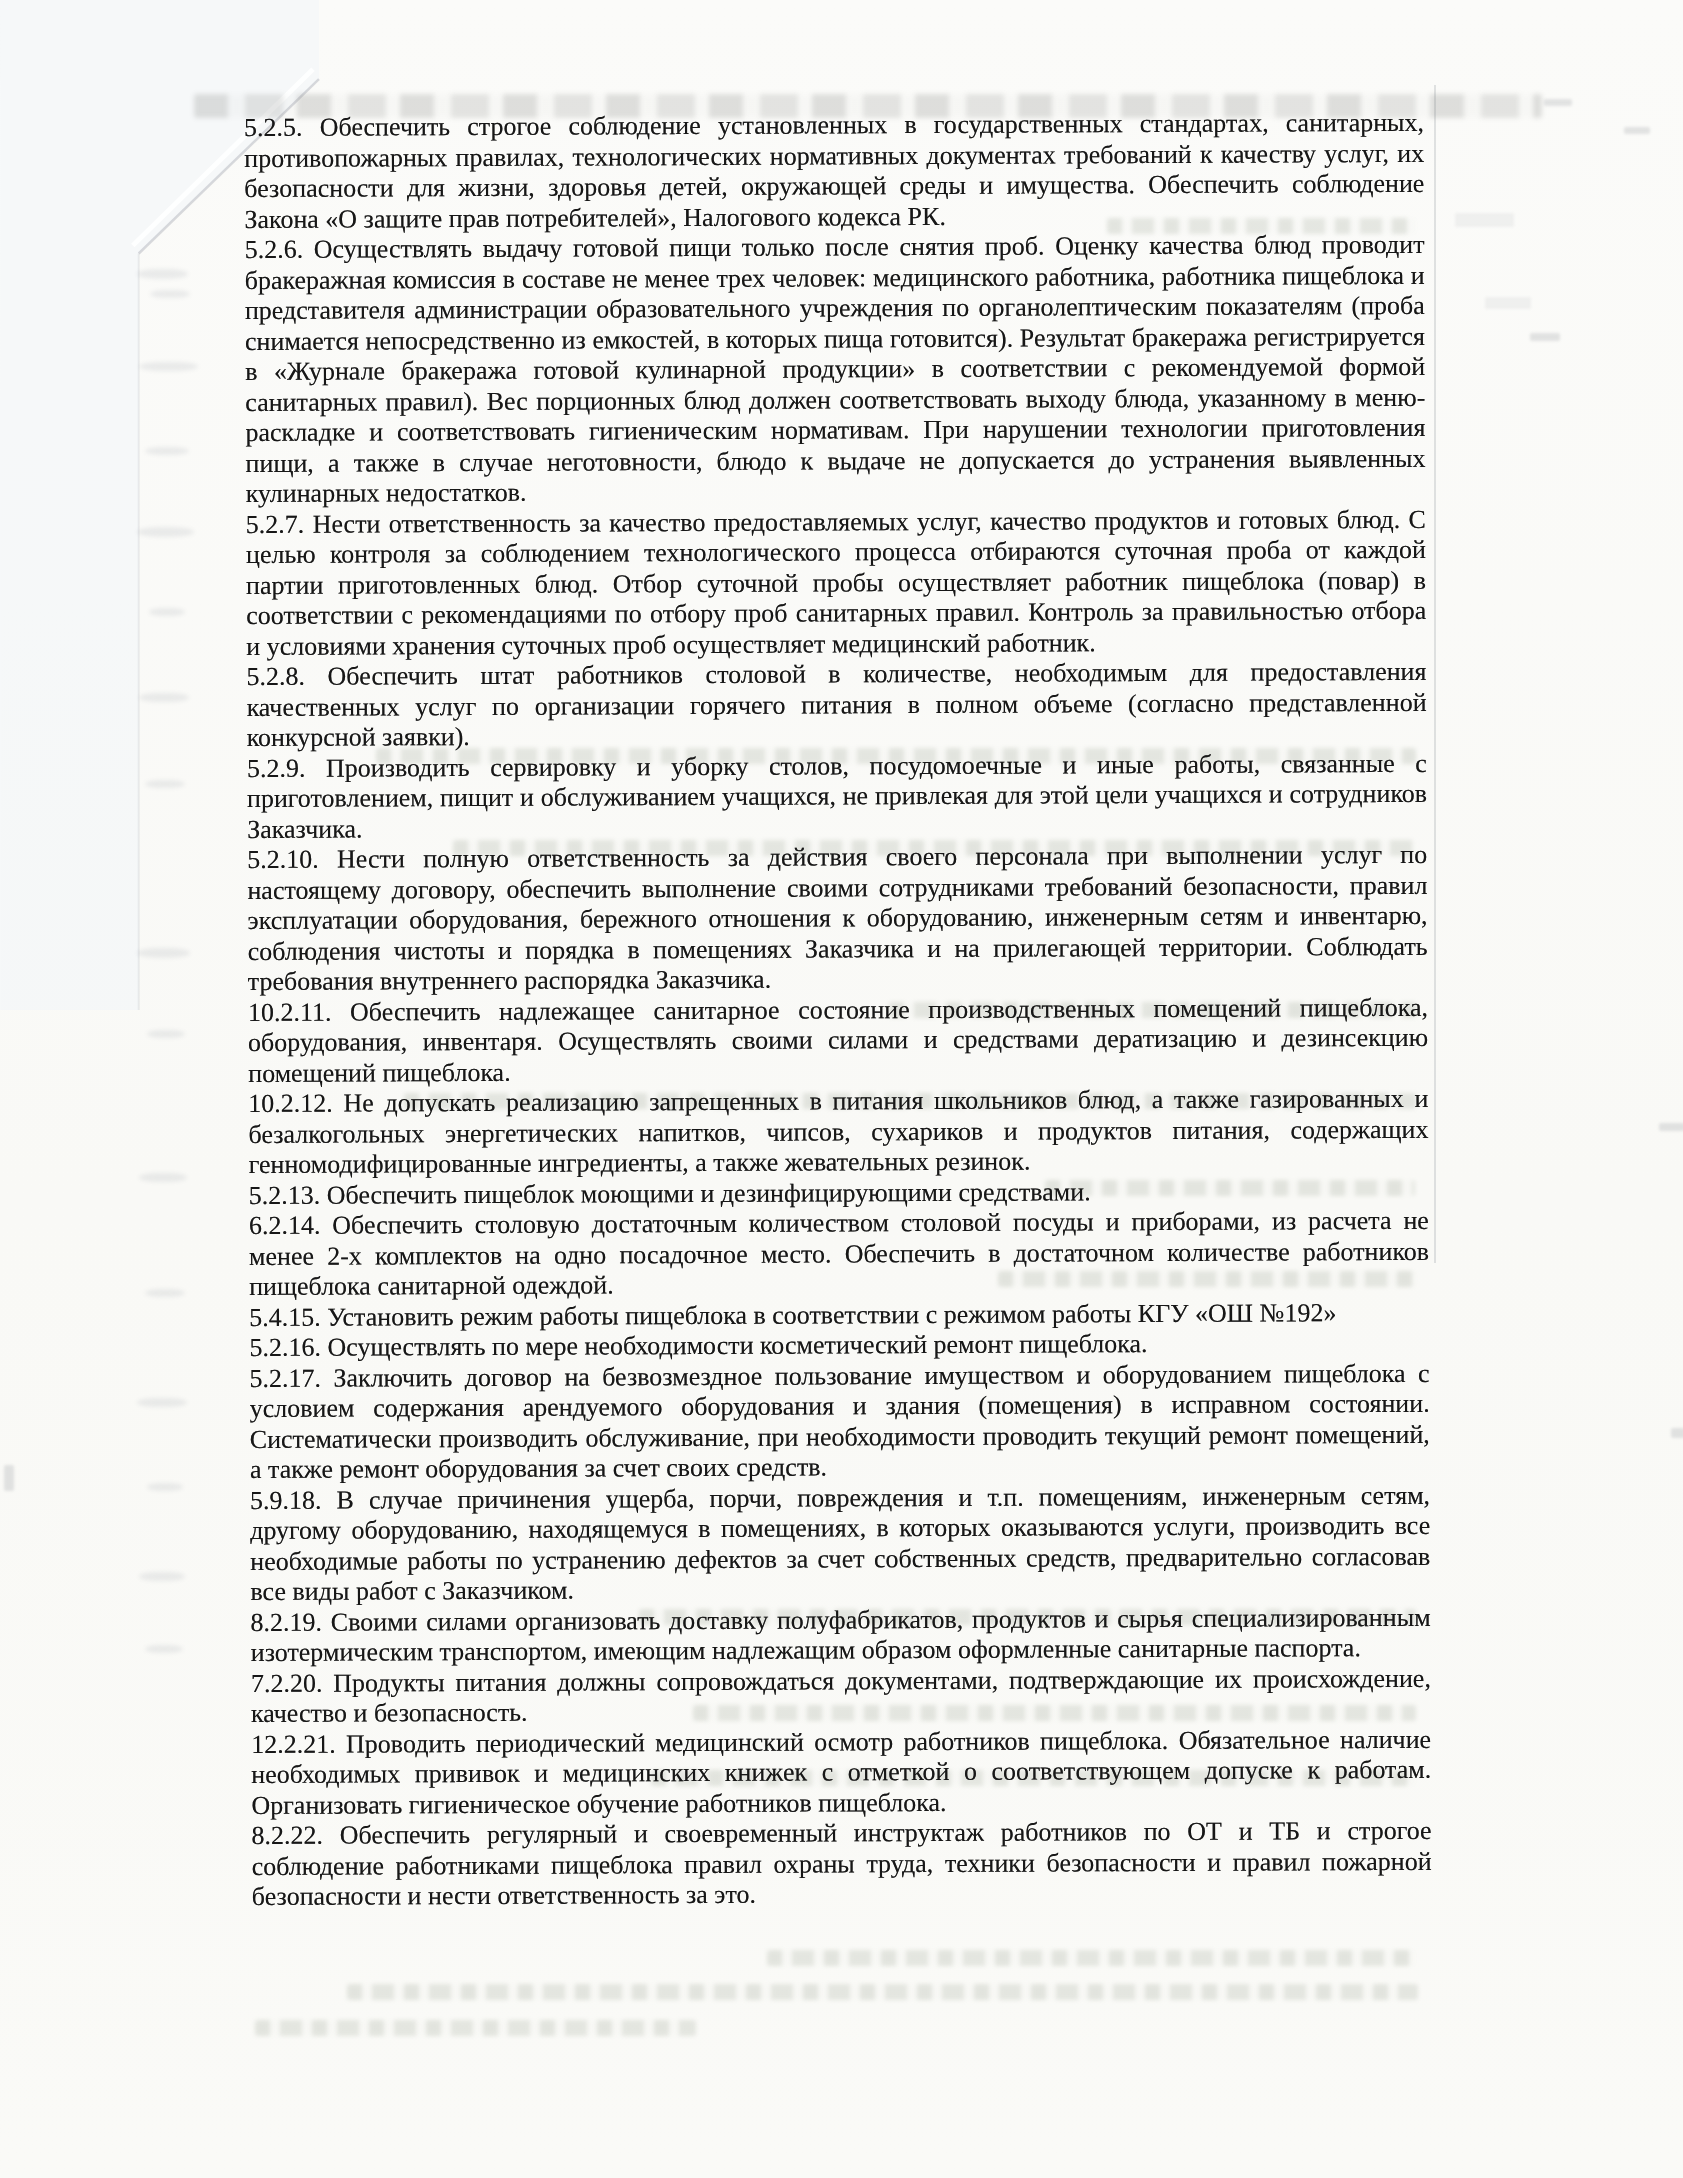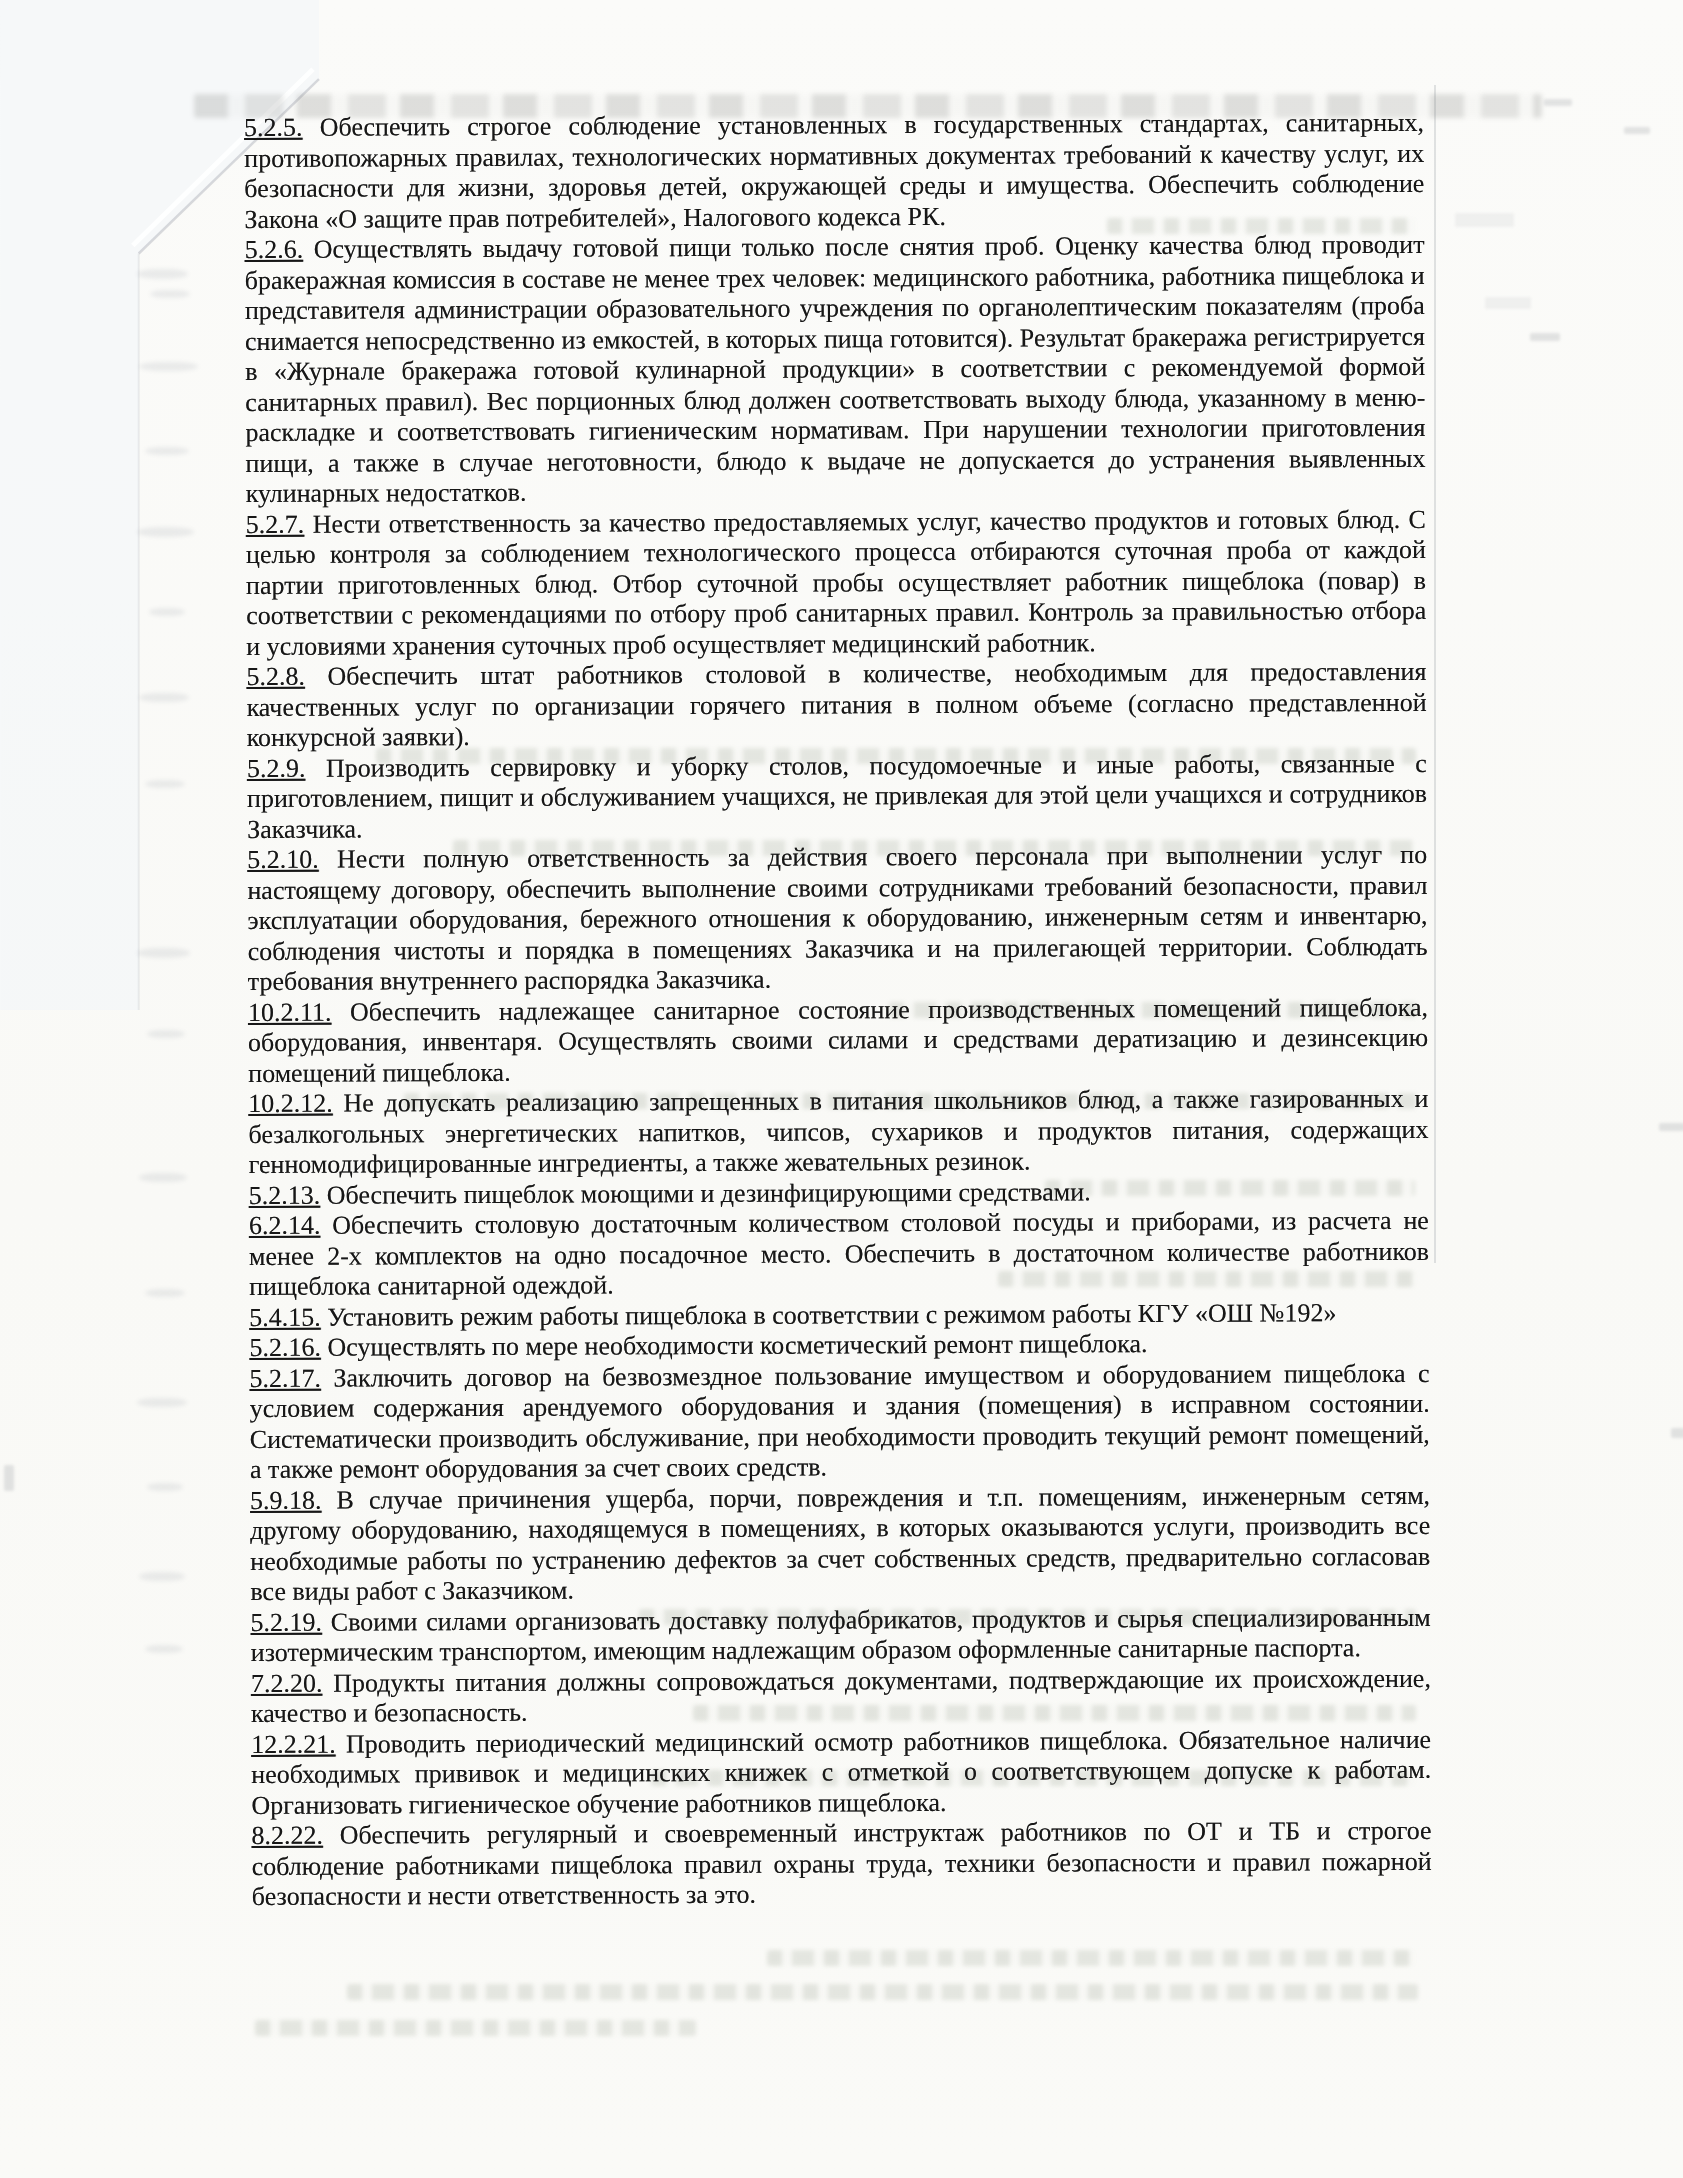--- a/index.html
+++ b/index.html
@@ -13,21 +13,21 @@
     background:linear-gradient(180deg,#fbfbf9 0%,#f9f9f6 55%,#fafaf7 100%);
   }
   .text-block{
     position:absolute;left:244px;top:113px;width:1180px;
     font-size:26px;line-height:30.5px;color:#171717;
     text-align:justify;
     text-shadow:0 0 0.6px rgba(25,25,25,0.6);
     transform:rotate(-0.25deg);transform-origin:left top;
   }
   .text-block p{margin:0;padding:0;}
-  .num{white-space:nowrap;text-decoration:underline;}
+  .num{white-space:nowrap;}
   
   .smudge{position:absolute;background:rgba(100,108,122,0.85);opacity:.13;filter:blur(2px);border-radius:50% / 60%;}
   .noise{position:absolute;background:rgba(90,95,105,0.7);opacity:.22;filter:blur(1.5px);border-radius:2px;}
   .crease-v{position:absolute;width:2px;background:rgba(125,130,140,0.22);}
   .bleed{position:absolute;height:16px;opacity:.34;filter:blur(2.2px);border-radius:3px;
     background:repeating-linear-gradient(90deg,
       rgba(125,136,116,0.55) 0px, rgba(125,136,116,0.55) 15px,
       rgba(125,136,116,0.05) 15px, rgba(125,136,116,0.05) 25px,
       rgba(125,136,116,0.50) 25px, rgba(125,136,116,0.50) 47px,
       rgba(125,136,116,0.05) 47px, rgba(125,136,116,0.05) 57px);
@@ -105,20 +105,20 @@
     <p><span class="num">5.2.9.</span> <span>Производить сервировку и уборку столов, посудомоечные и иные работы, связанные с приготовлением, пищит и обслуживанием учащихся, не привлекая для этой цели учащихся и сотрудников Заказчика.</span></p>
     <p><span class="num">5.2.10.</span> <span>Нести полную ответственность за действия своего персонала при выполнении услуг по настоящему договору, обеспечить выполнение своими сотрудниками требований безопасности, правил эксплуатации оборудования, бережного отношения к оборудованию, инженерным сетям и инвентарю, соблюдения чистоты и порядка в помещениях Заказчика и на прилегающей территории. Соблюдать требования внутреннего распорядка Заказчика.</span></p>
     <p><span class="num">10.2.11.</span> <span>Обеспечить надлежащее санитарное состояние производственных помещений пищеблока, оборудования, инвентаря. Осуществлять своими силами и средствами дератизацию и дезинсекцию помещений пищеблока.</span></p>
     <p><span class="num">10.2.12.</span> <span>Не допускать реализацию запрещенных в питания школьников блюд, а также газированных и безалкогольных энергетических напитков, чипсов, сухариков и продуктов питания, содержащих генномодифицированные ингредиенты, а также жевательных резинок.</span></p>
     <p><span class="num">5.2.13.</span> <span>Обеспечить пищеблок моющими и дезинфицирующими средствами.</span></p>
     <p><span class="num">6.2.14.</span> <span>Обеспечить столовую достаточным количеством столовой посуды и приборами, из расчета не менее 2-х комплектов на одно посадочное место. Обеспечить в достаточном количестве работников пищеблока санитарной одеждой.</span></p>
     <p><span class="num">5.4.15.</span> <span>Установить режим работы пищеблока в соответствии с режимом работы КГУ «ОШ №192»</span></p>
     <p><span class="num">5.2.16.</span> <span>Осуществлять по мере необходимости косметический ремонт пищеблока.</span></p>
     <p><span class="num">5.2.17.</span> <span>Заключить договор на безвозмездное пользование имуществом и оборудованием пищеблока с условием содержания арендуемого оборудования и здания (помещения) в исправном состоянии. Систематически производить обслуживание, при необходимости проводить текущий ремонт помещений, а также ремонт оборудования за счет своих средств.</span></p>
     <p><span class="num">5.9.18.</span> <span>В случае причинения ущерба, порчи, повреждения и т.п. помещениям, инженерным сетям, другому оборудованию, находящемуся в помещениях, в которых оказываются услуги, производить все необходимые работы по устранению дефектов за счет собственных средств, предварительно согласовав все виды работ с Заказчиком.</span></p>
-    <p><span class="num">5.2.19.</span> <span>Своими силами организовать доставку полуфабрикатов, продуктов и сырья специализированным изотермическим транспортом, имеющим надлежащим образом оформленные санитарные паспорта.</span></p>
+    <p><span class="num">8.2.19.</span> <span>Своими силами организовать доставку полуфабрикатов, продуктов и сырья специализированным изотермическим транспортом, имеющим надлежащим образом оформленные санитарные паспорта.</span></p>
     <p><span class="num">7.2.20.</span> <span>Продукты питания должны сопровождаться документами, подтверждающие их происхождение, качество и безопасность.</span></p>
     <p><span class="num">12.2.21.</span> <span>Проводить периодический медицинский осмотр работников пищеблока. Обязательное наличие необходимых прививок и медицинских книжек с отметкой о соответствующем допуске к работам. Организовать гигиеническое обучение работников пищеблока.</span></p>
     <p><span class="num">8.2.22.</span> <span>Обеспечить регулярный и своевременный инструктаж работников по ОТ и ТБ и строгое соблюдение работниками пищеблока правил охраны труда, техники безопасности и правил пожарной безопасности и нести ответственность за это.</span></p>
   </div>
 
 </div>
 
 
 </body></html>

